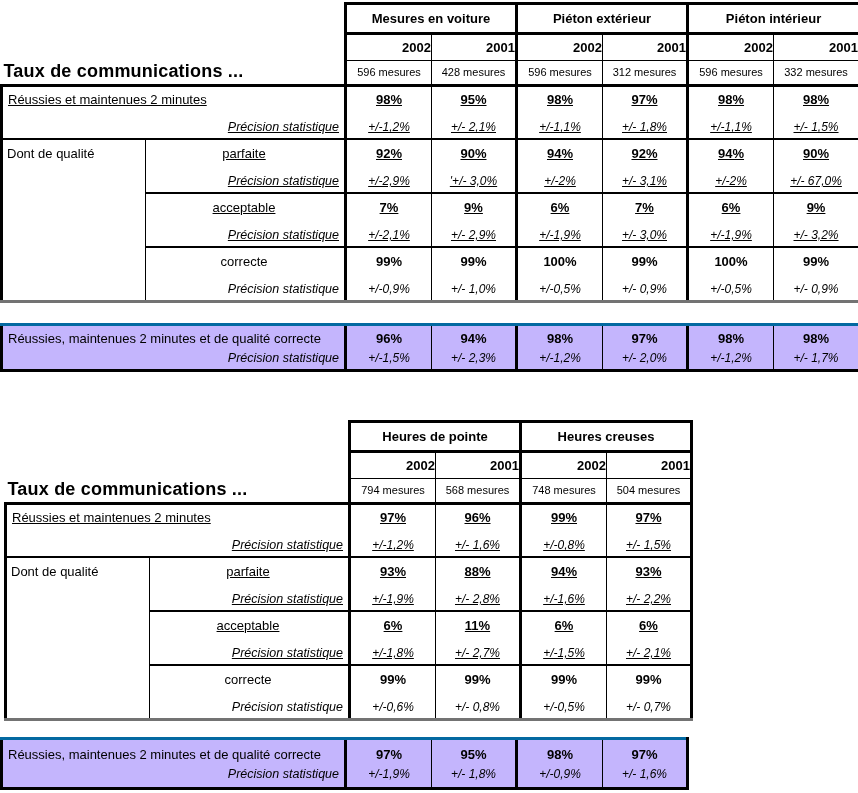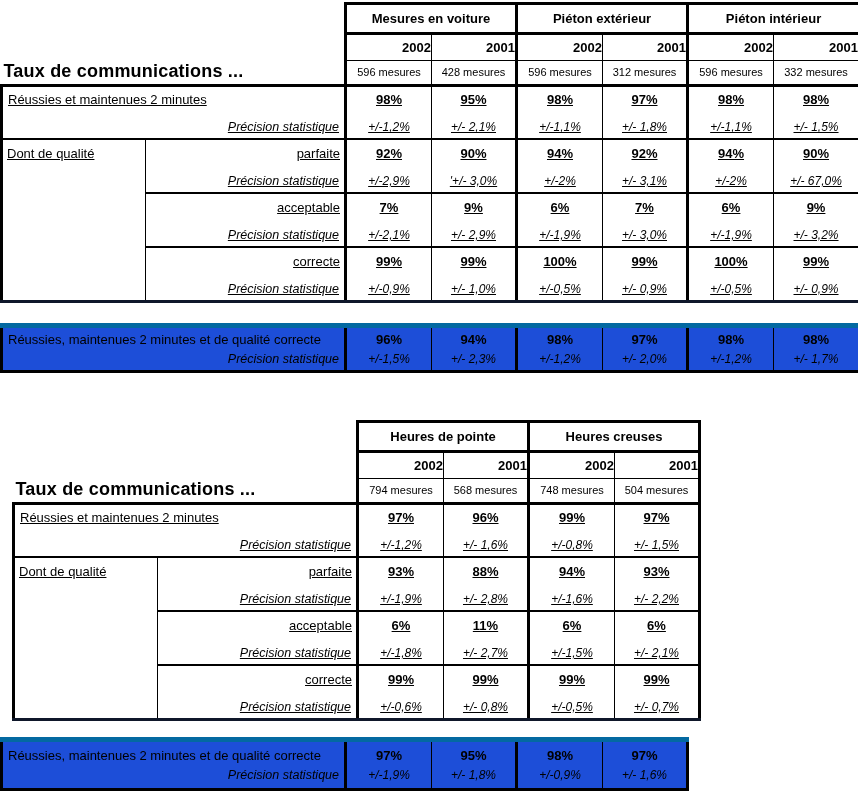--- a/index.html
+++ b/index.html
@@ -12,37 +12,37 @@
   .ghead{border:3px solid #000;text-align:center;font-weight:bold;font-size:13px;}
   .yhead{text-align:right;font-weight:bold;font-size:13px;
          border-top:3px solid #000;border-bottom:1px solid #000;}
   .mhead{text-align:center;font-size:11px;border-bottom:3px solid #000;}
   .titlecell{font-weight:bold;font-size:18px;letter-spacing:.2px;vertical-align:bottom;
          border-bottom:3px solid #000;padding:0 0 2px 2px;white-space:nowrap;margin-top:44px;}
   
   .vl3{border-left:3px solid #000;} .vl1{border-left:1px solid #000;}
   .vr3{border-right:3px solid #000;}
   
-  .bb2{border-bottom:2px solid #000;text-decoration:underline;} .bb3{border-bottom:3px solid #0f172a;text-decoration:underline;}
+  .bb2{border-bottom:2px solid #000;text-decoration:underline;} .bb3{border-bottom:3px solid #737373;}
   .lblcell{border-left:3px solid #000;}
   .qualcell{border-left:3px solid #000;vertical-align:top;font-size:13px;
          padding:6px 0 0 4px;}
   .datacell{text-align:center;}
   .stack{display:flex;flex-direction:column;justify-content:space-between;
          height:50px;box-sizing:border-box;padding:5px 2px 3px 2px;}
   .stack-s{display:flex;flex-direction:column;justify-content:space-between;
          height:40px;box-sizing:border-box;padding:3px 2px 3px 2px;}
   .val{font-weight:bold;font-size:13px;}
   .prec{font-style:italic;font-size:12px;}
   .rowlabel{font-size:13px;text-align:left;padding-left:3px;}
   .preclabel{font-style:italic;font-size:12.5px;text-align:right;padding-right:3px;}
-  .sublabel{font-size:13px;text-align:right;padding-right:2px;}
+  .sublabel{font-size:13px;text-align:center;padding-right:2px;}
   .sumlabel{font-size:13px;text-align:left;padding-left:3px;}
   
-  .sum td{background:#1d4ed8;border-top:5px solid #0369a1;border-bottom:3px solid #000;}
+  .sum td{background:#c4b5fd;border-top:3px solid #0369a1;border-bottom:3px solid #000;}
   .r-group{height:30px;} .r-year{height:27px;} .r-mes{height:24px;} .r-body{height:54px;}
   .r-sum1{height:46px;} .r-sum2{height:50px;}
 </style>
 </head>
 <body>
 
 <div class="page">
 
   <table class="tbl" style="top:2px;left:0;width:858px;">
     <colgroup>
@@ -311,21 +311,21 @@
       <td class="datacell vl1 vr3">
             <div class="stack-s">
               <div class="val">98%</div>
               <div class="prec">+/- 1,7%</div>
             </div>
           </td>
     </tr>
   </tbody>
     </table>
 
-  <table class="tbl" style="top:420px;left:12px;width:686px;">
+  <table class="tbl" style="top:420px;left:4px;width:686px;">
     <colgroup>
       <col style="width:144px">
         <col style="width:200px">
       <col style="width:86px">
         <col style="width:85px">
       <col style="width:86px">
         <col style="width:85px">
     </colgroup>
     <tbody>
         <tr class="r-group">

